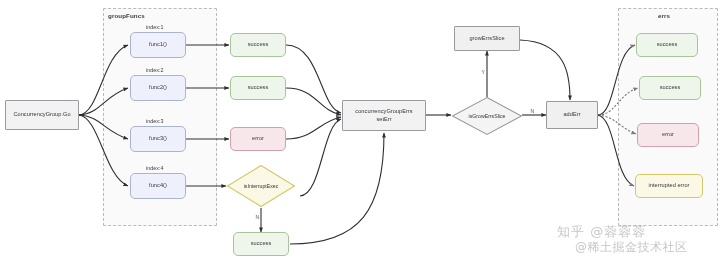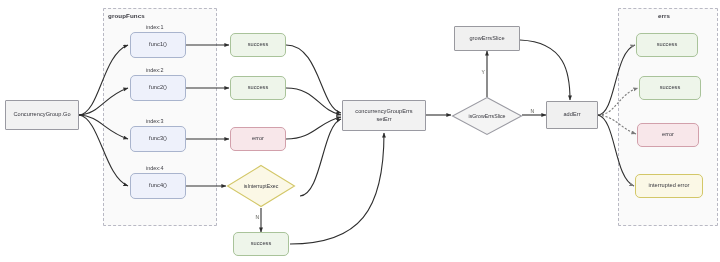--- a/index.html
+++ b/index.html
@@ -227,14 +227,16 @@
   <div class="edge-label" style="left:481px; top:69px;">Y</div>
   <div class="edge-label" style="left:530px; top:108px;">N</div>
 
   <div class="node rect-gray-sm" style="left:546px; top:101px; width:52px; height:28px;">addErr</div>
 
   <div class="node rect-green" style="left:636px; top:33px; width:62px; height:24px;">success</div>
   <div class="node rect-green" style="left:639px; top:76px; width:62px; height:24px;">success</div>
   <div class="node rect-red" style="left:637px; top:123px; width:62px; height:24px;">error</div>
   <div class="node rect-yellow" style="left:635px; top:174px; width:68px; height:24px;">interrupted error</div>
 
+  <div class="watermark wm-line1" style="left:557px; top:223px;">知乎 @蓉蓉蓉</div>
+  <div class="watermark wm-line2" style="left:575px; top:239px;">@稀土掘金技术社区</div>
 
 </div>
 
 </body></html>

